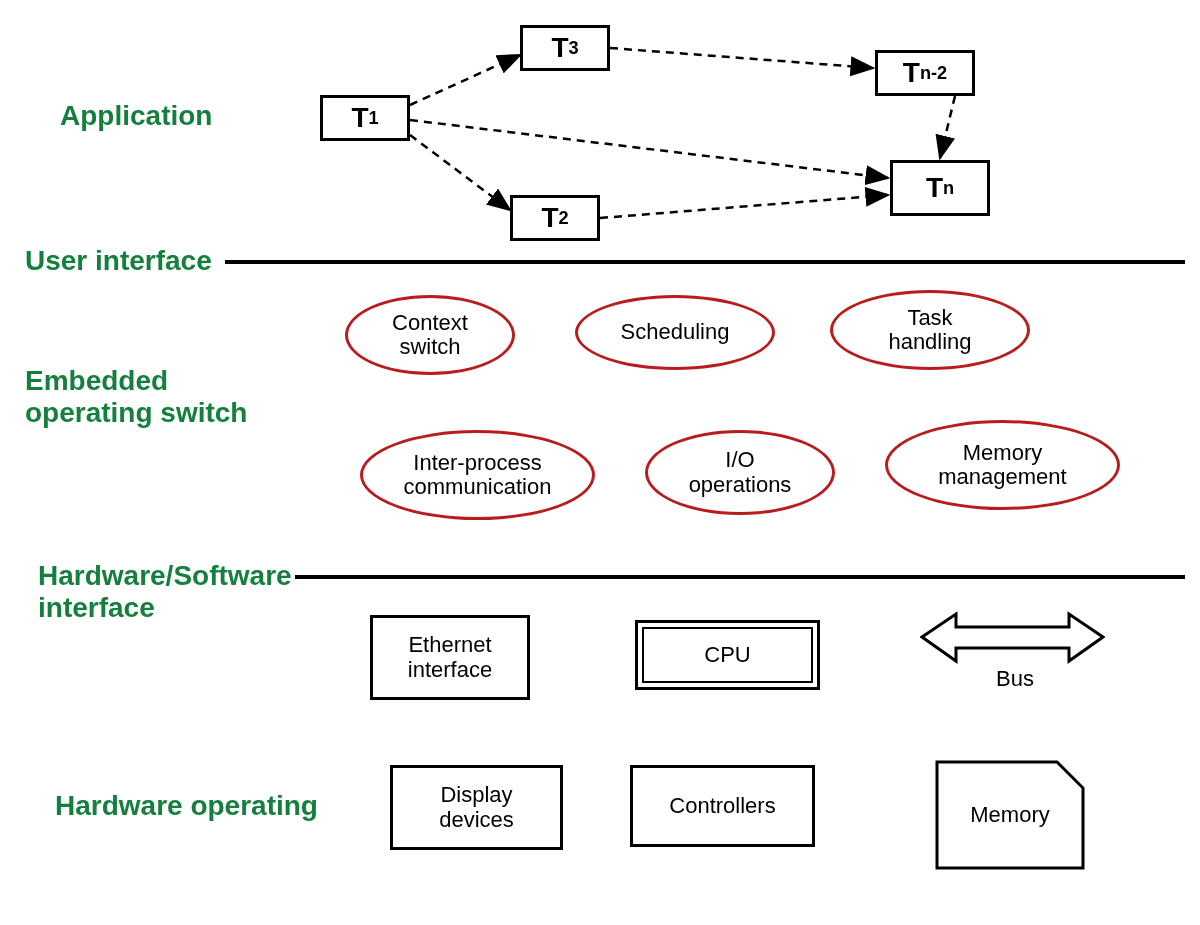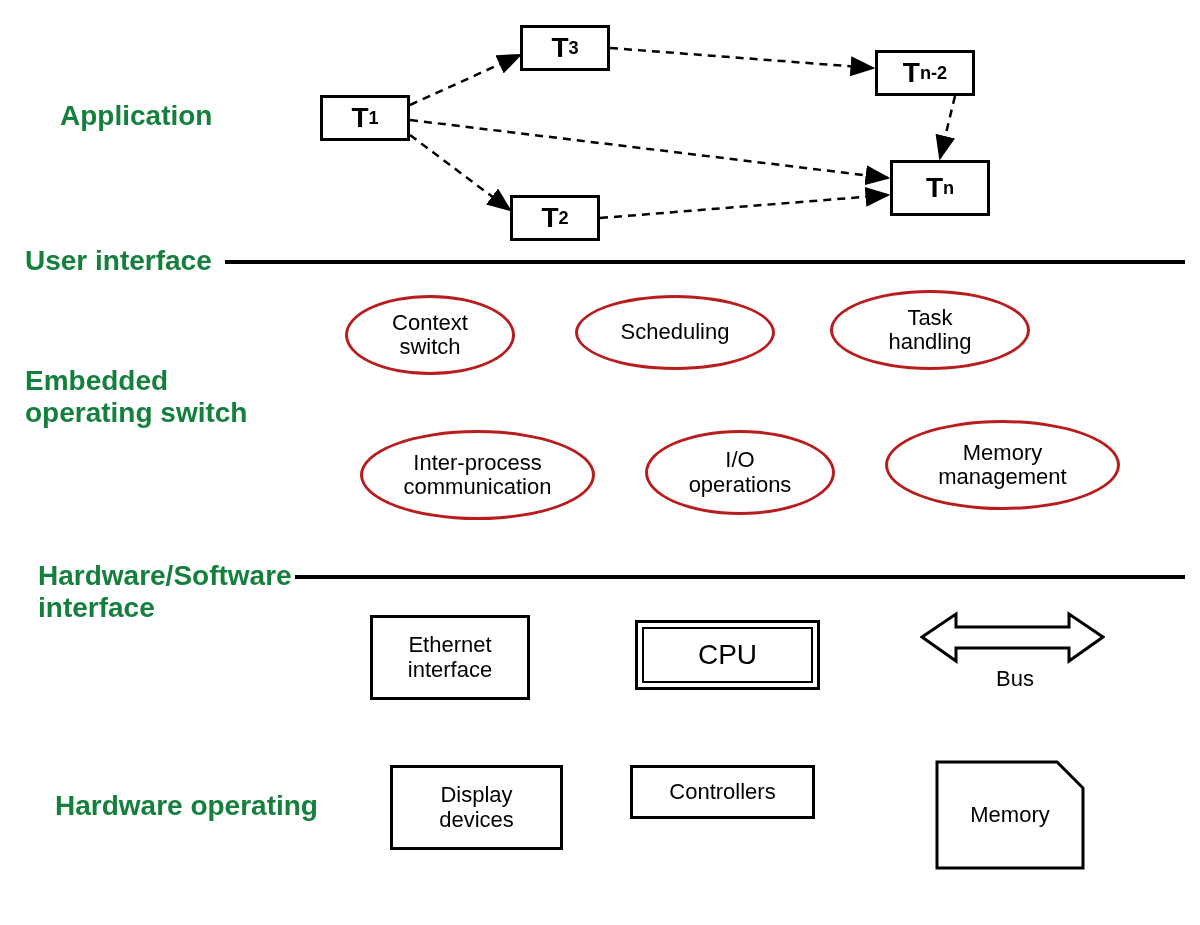--- a/index.html
+++ b/index.html
@@ -68,21 +68,21 @@
     box-sizing: border-box;
     padding: 4px;
   }
   .cpu-inner {
     border: 2px solid #000;
     width: 100%;
     height: 100%;
     display: flex;
     align-items: center;
     justify-content: center;
-    font-size: 28px;
+    font-size: 22px;
     box-sizing: border-box;
   }
   .memory-shape {
     position: absolute;
     width: 150px;
     height: 110px;
   }
   .memory-shape svg { width: 100%; height: 100%; }
   .memory-text {
     position: absolute;
@@ -183,20 +183,20 @@
 
 <div class="bus-shape" style="left:920px; top:610px; width:185px; height:55px;">
   <svg width="185" height="55" viewBox="0 0 185 55">
     <polygon points="2,27 36,4 36,17 149,17 149,4 183,27 149,51 149,38 36,38 36,51" fill="#fff" stroke="#000" stroke-width="3"></polygon>
   </svg>
 </div>
 <div class="bus-text" style="left:996px; top:666px;">Bus</div>
 
 <div class="rect" style="left:390px; top:765px; width:173px; height:85px; white-space:pre-line;">Display
 devices</div>
-<div class="rect" style="left:630px; top:765px; width:185px; height:54px;">Controllers</div>
+<div class="rect" style="left:630px; top:765px; width:185px; height:82px;">Controllers</div>
 
 <div class="memory-shape" style="left:935px; top:760px;">
   <svg viewBox="0 0 150 110">
     <polygon points="2,2 122,2 148,28 148,108 2,108" fill="#fff" stroke="#000" stroke-width="3"></polygon>
   </svg>
   <div class="memory-text">Memory</div>
 </div>
 
 </body></html>

